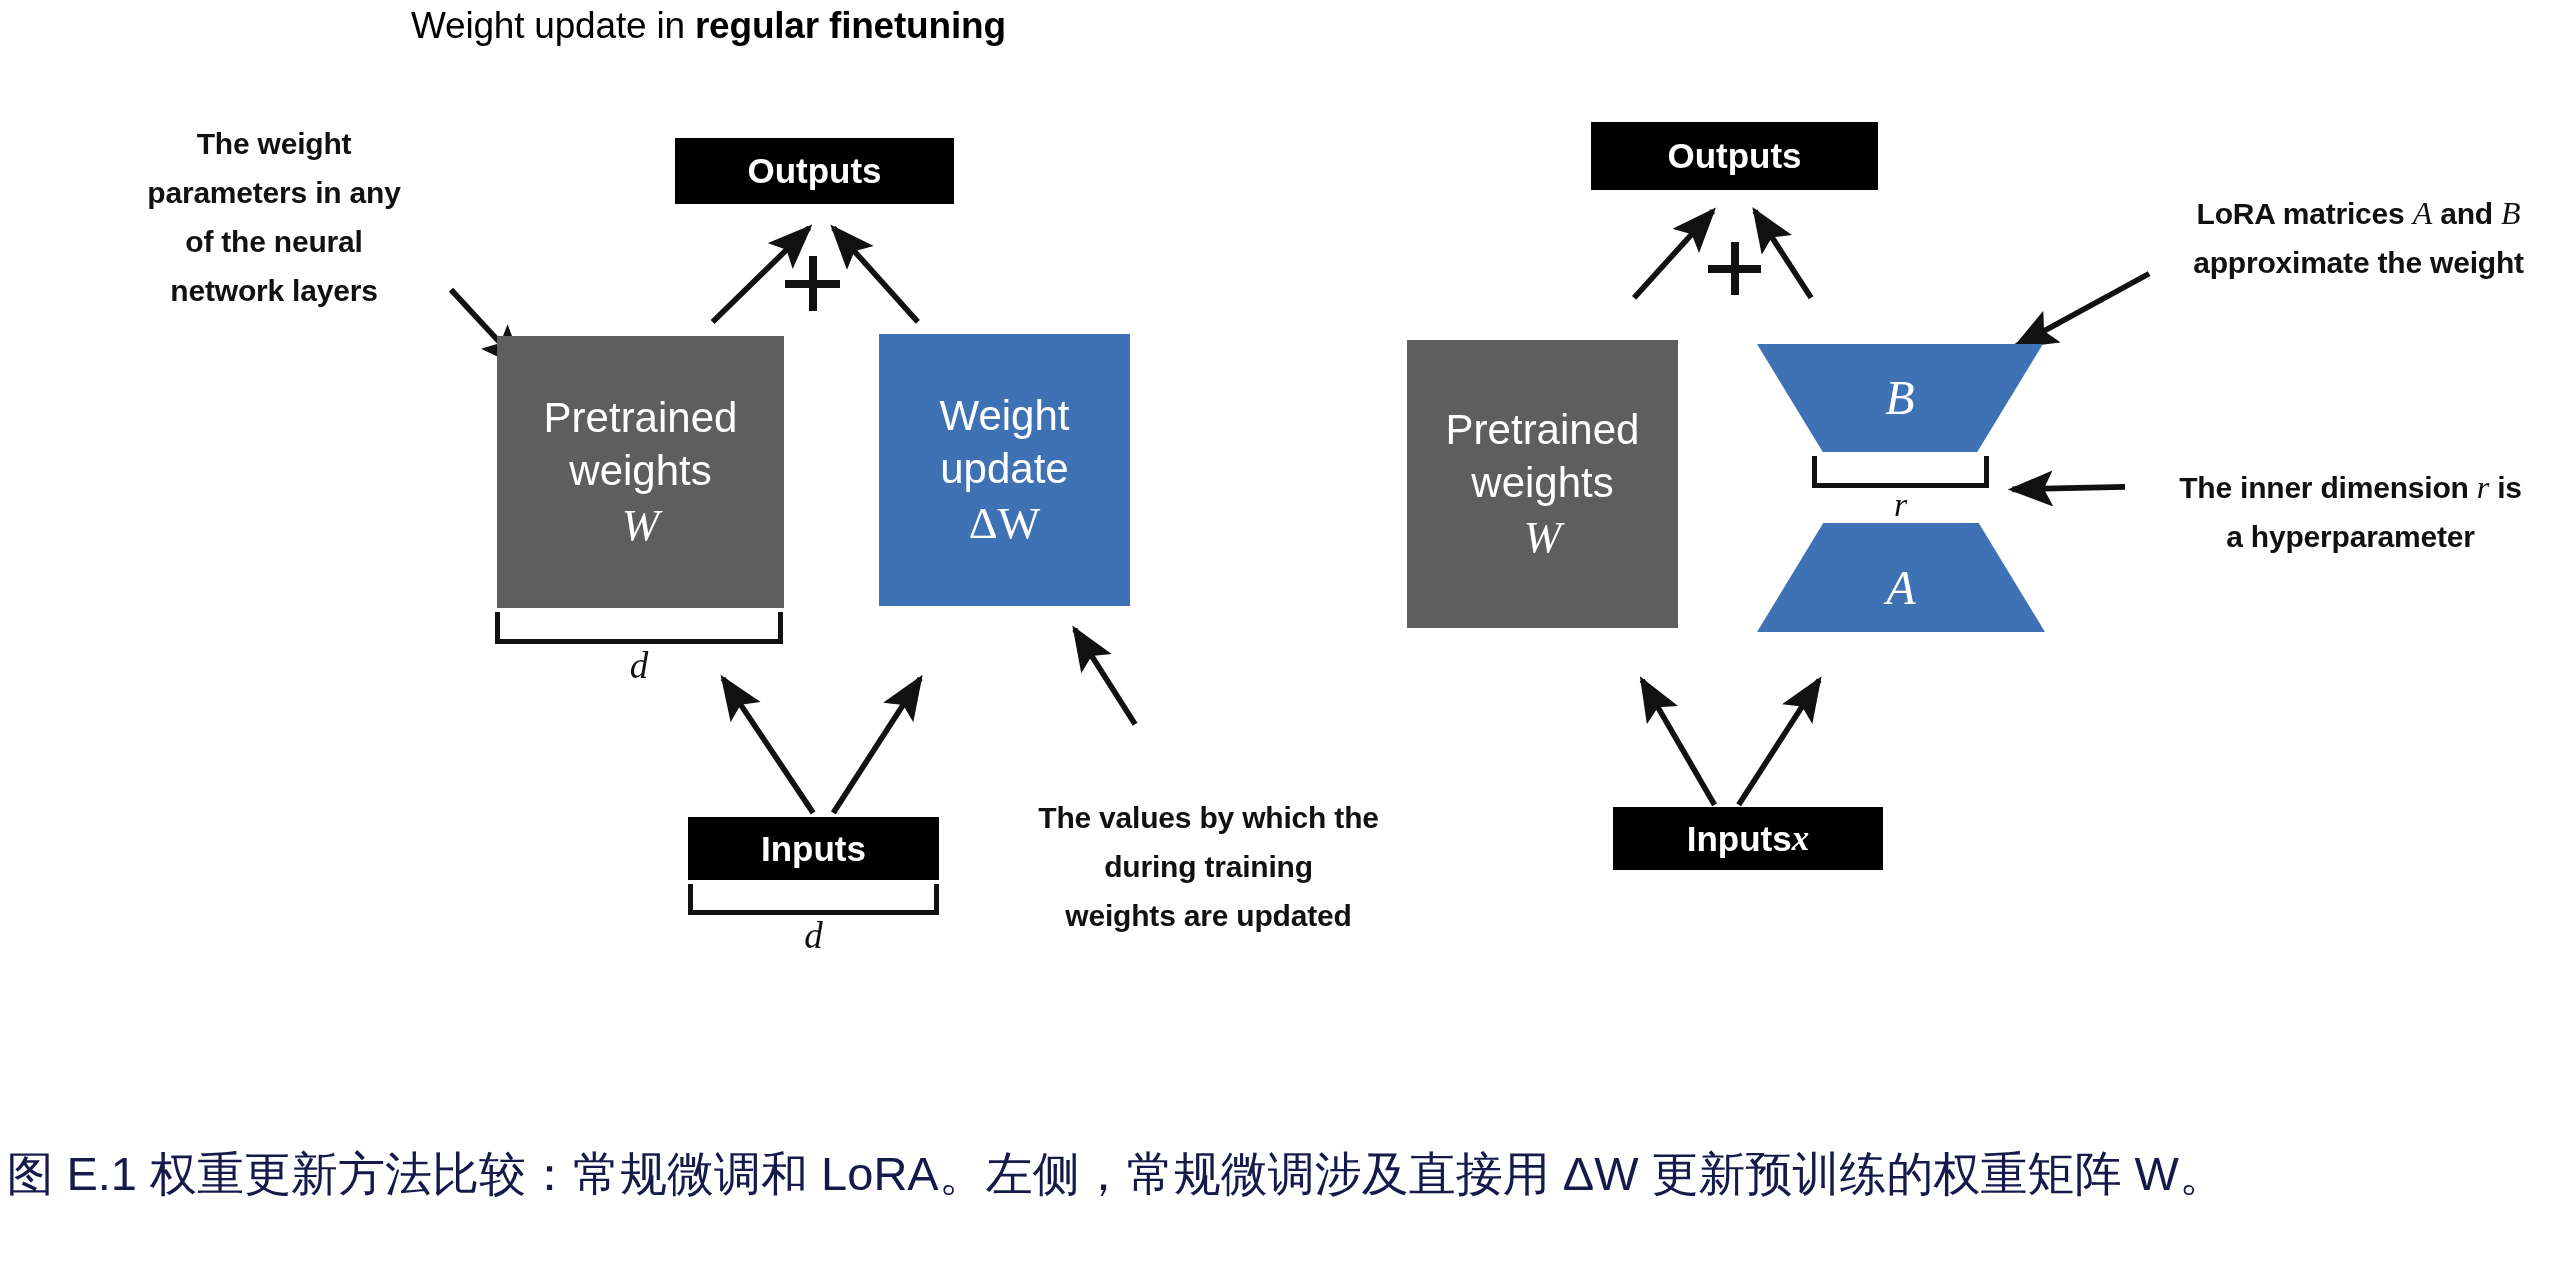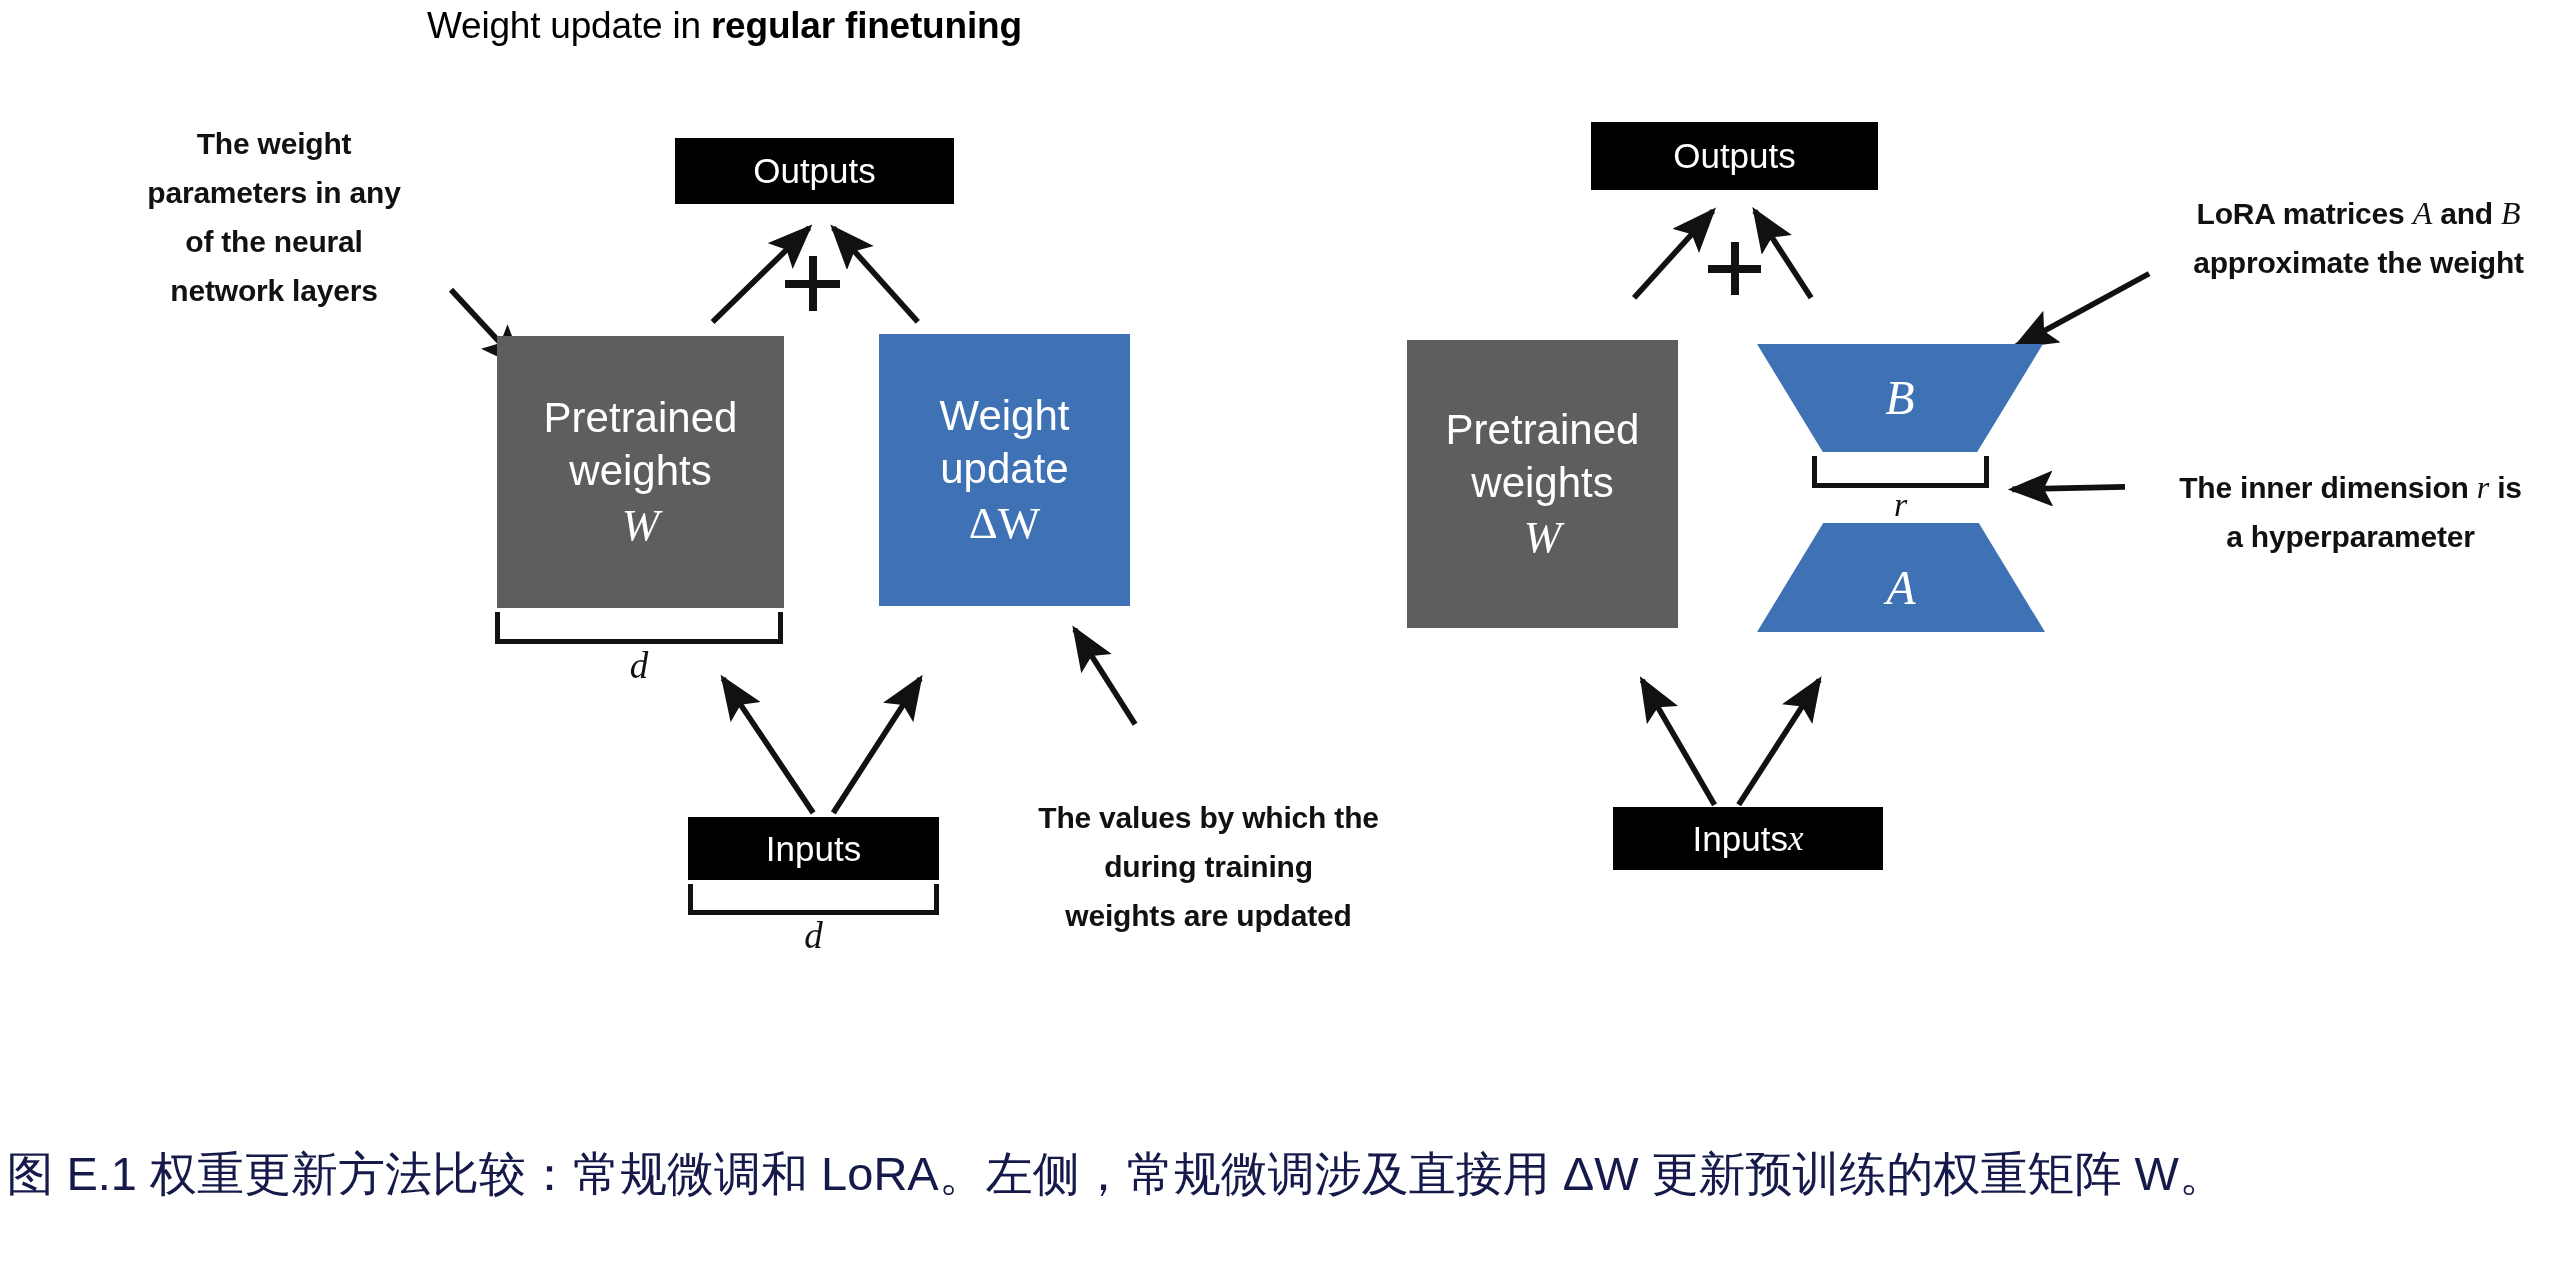--- a/index.html
+++ b/index.html
@@ -19,21 +19,20 @@
   
   .abs { position: absolute; }
 
   
   .panel-title {
     font-family: "Liberation Sans", sans-serif;
     font-size: 37px;
     color: #000000;
     white-space: nowrap;
     letter-spacing: -0.2px;
-    margin-left: 16px;
   }
   .panel-title b { font-weight: 700; }
 
   
   .annot {
     font-family: "Liberation Sans", sans-serif;
     font-weight: 700;
     font-size: 30px;
     line-height: 49px;
     color: #111111;
@@ -55,20 +54,21 @@
     align-items: center;
     justify-content: center;
     flex-direction: column;
     text-align: center;
     color: #ffffff;
   }
   .box-black {
     background: #000000;
     font-size: 35px;
     font-family: "Liberation Sans", sans-serif;
+    font-weight: bold;
   }
   .box-gray {
     background: #5e5e5e;
     font-size: 42px;
     line-height: 53px;
     font-family: "Liberation Sans", sans-serif;
   }
   .box-blue {
     background: #3f72b5;
     font-size: 42px;

